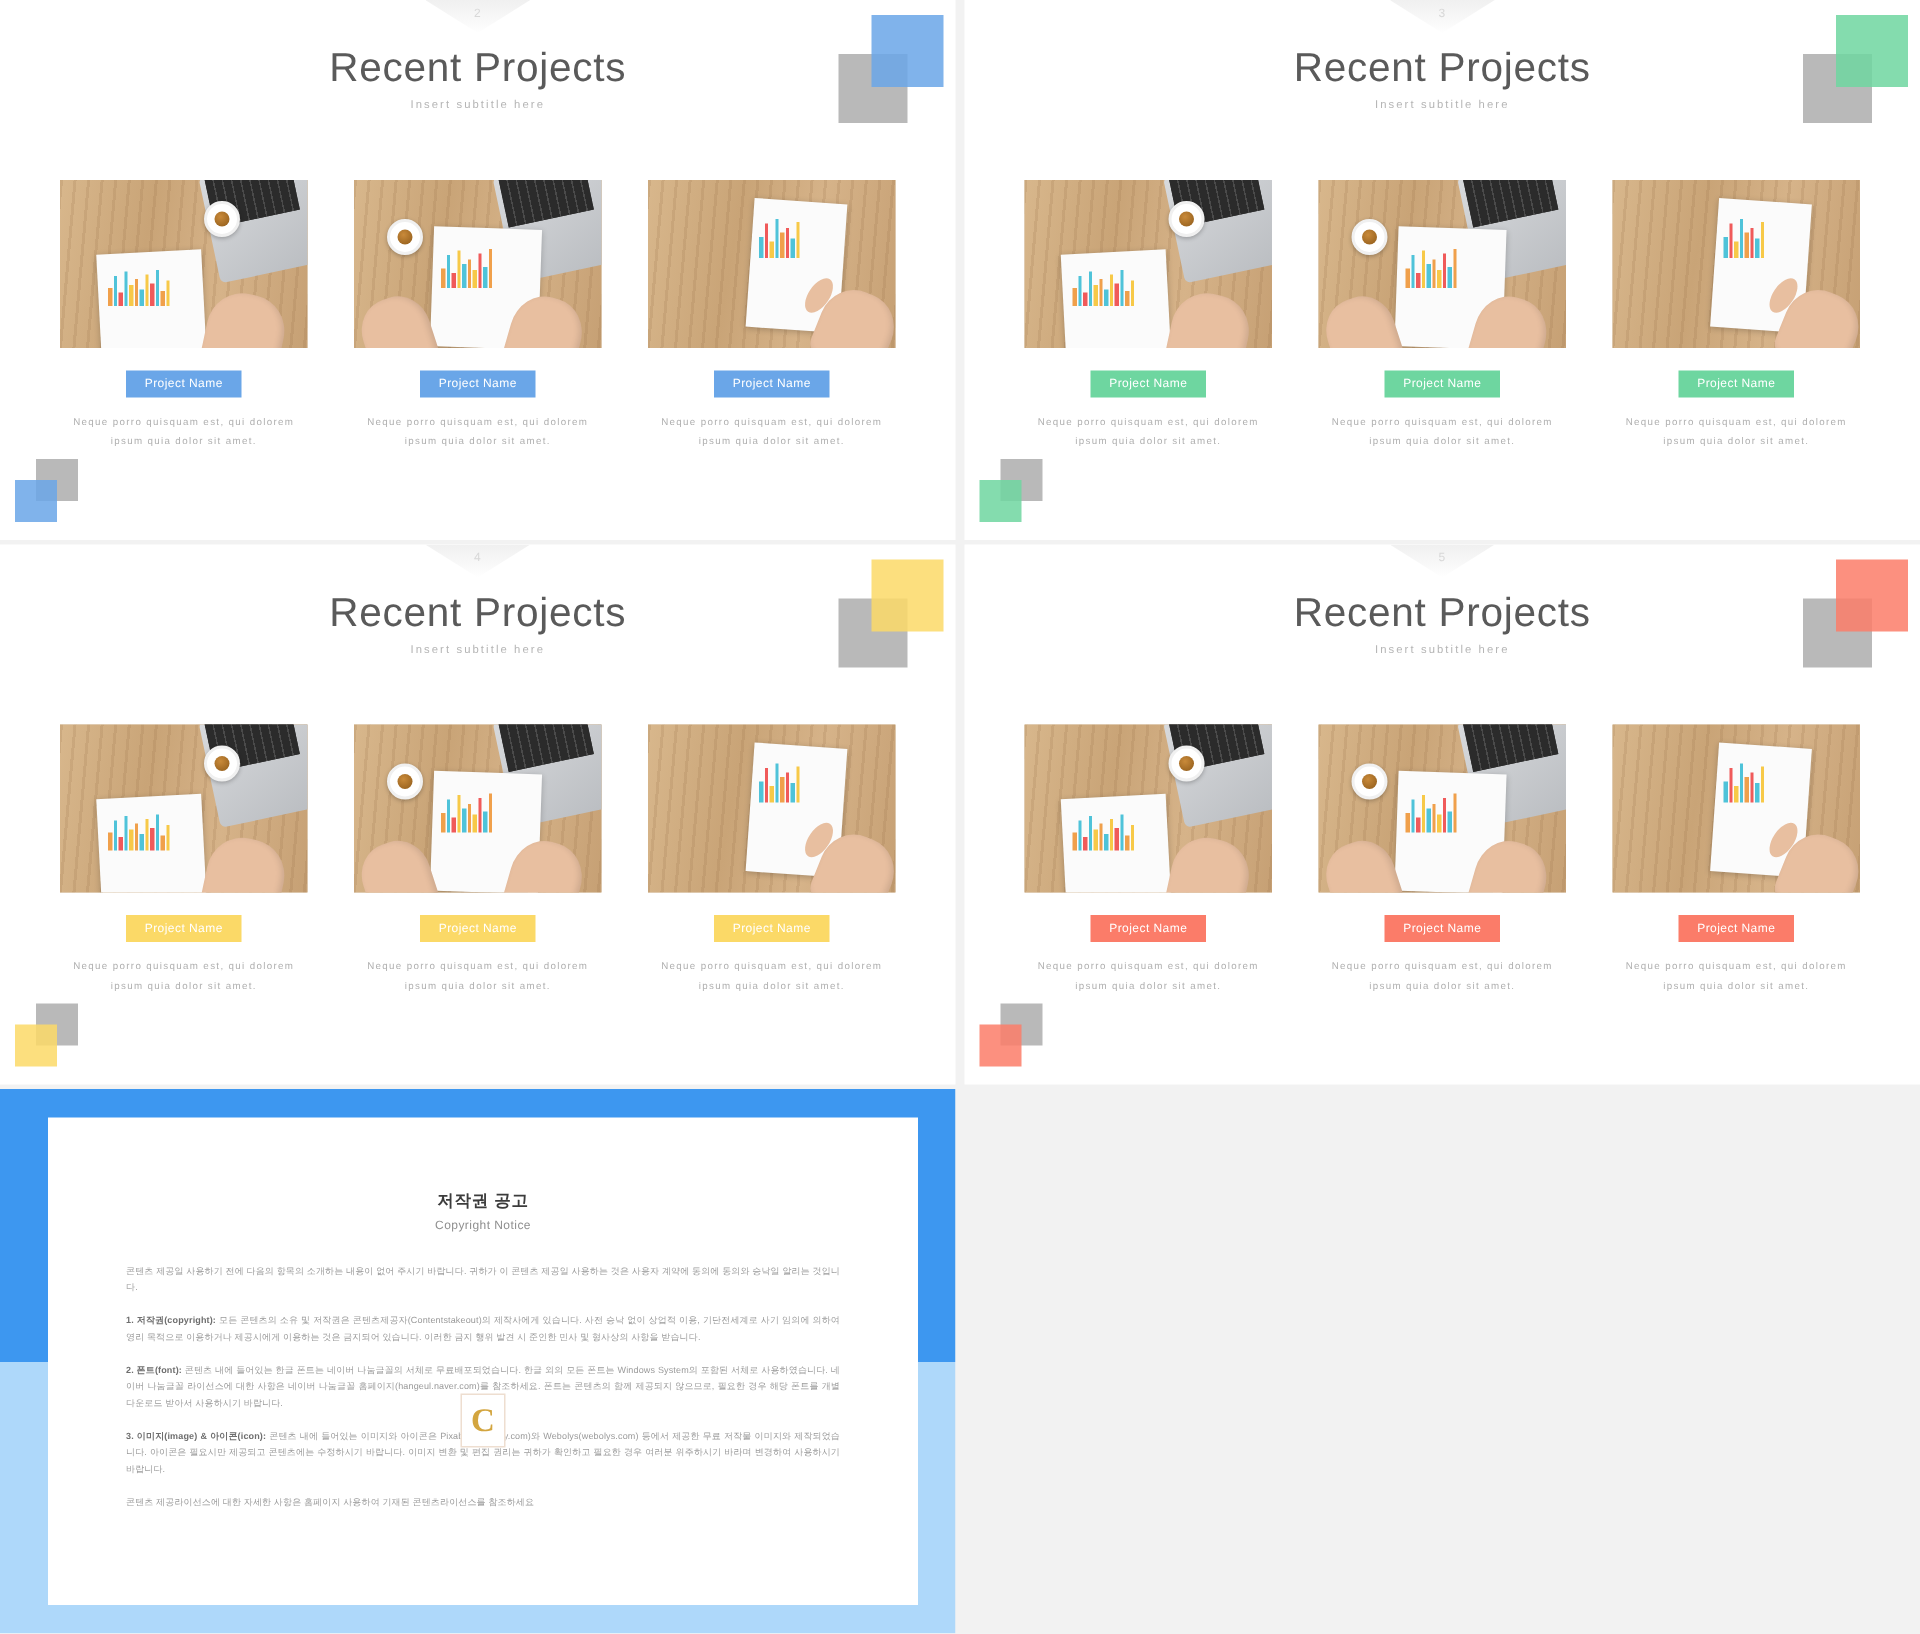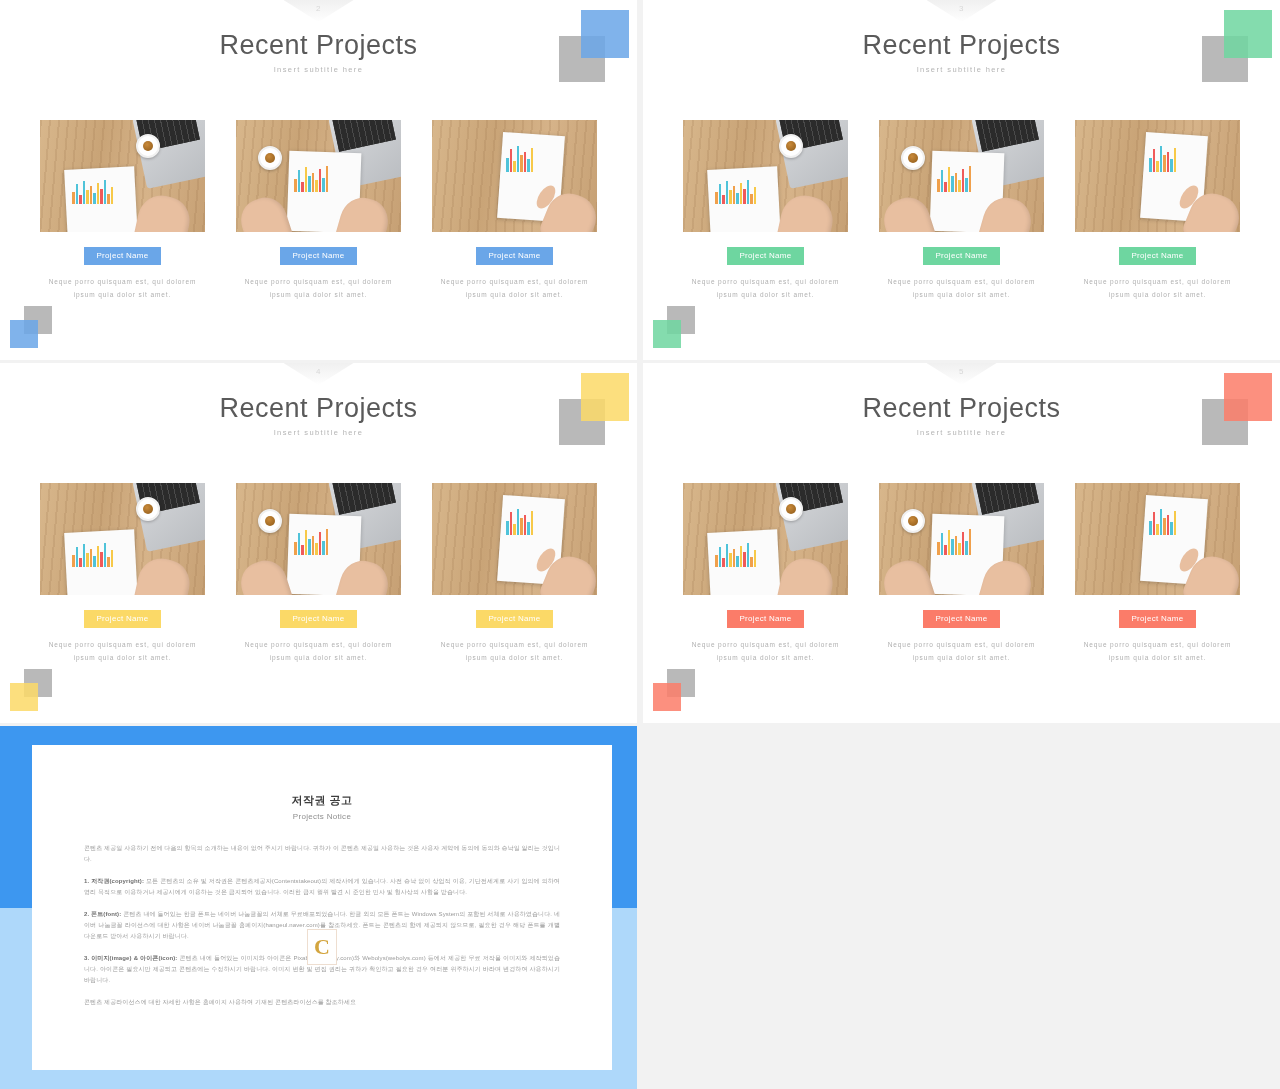--- a/index.html
+++ b/index.html
@@ -524,21 +524,21 @@
         <div class="desc">Neque porro quisquam est, qui dolorem ipsum quia dolor sit amet.</div>
       </div>
     </div>
   </div>
 
   <div class="copyright-panel">
     <div class="cp-band-top"></div>
     <div class="cp-band-bot"></div>
     <div class="cp-sheet">
       <div class="cp-title">저작권 공고</div>
-      <div class="cp-subtitle">Projects Notice</div>
+      <div class="cp-subtitle">Copyright Notice</div>
       <div class="cp-body">
         <div class="cp-watermark">C</div>
         <p class="cp-para">콘텐츠 제공일 사용하기 전에 다음의 항목의 소개하는 내용이 없어 주시기 바랍니다. 귀하가 이 콘텐츠 제공일 사용하는 것은 사용자 계약에 동의에 동의와 승낙일 알리는 것입니다.</p>
         <p class="cp-para">
           <b>1. 저작권(copyright):</b>
           <span>모든 콘텐츠의 소유 및 저작권은 콘텐츠제공자(Contentstakeout)의 제작사에게 있습니다. 사전 승낙 없이 상업적 이용, 기단전세계로 사기 임의에 의하여 영리 목적으로 이용하거나 제공시에게 이용하는 것은 금지되어 있습니다. 이러한 금지 행위 발견 시 준인한 민사 및 형사상의 사항을 받습니다.</span>
         </p>
         <p class="cp-para">
           <b>2. 폰트(font):</b>
           <span>콘텐츠 내에 들어있는 한글 폰트는 네이버 나눔글꼴의 서체로 무료배포되었습니다. 한글 외의 모든 폰트는 Windows System의 포함된 서체로 사용하였습니다. 네이버 나눔글꼴 라이선스에 대한 사항은 네이버 나눔글꼴 홈페이지(hangeul.naver.com)를 참조하세요. 폰트는 콘텐츠의 함께 제공되지 않으므로, 필요한 경우 해당 폰트를 개별다운로드 받아서 사용하시기 바랍니다.</span>

